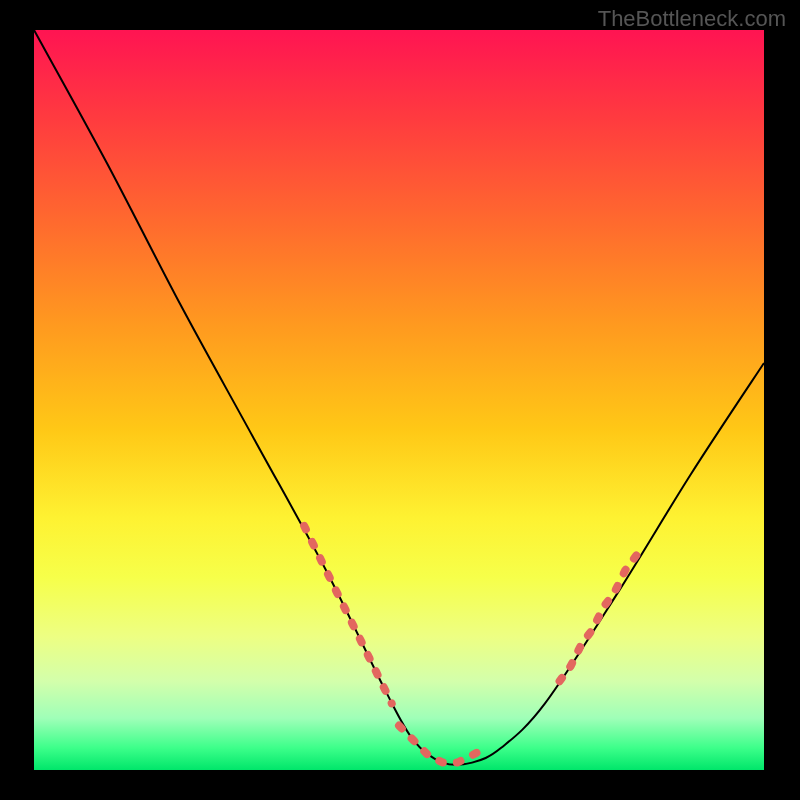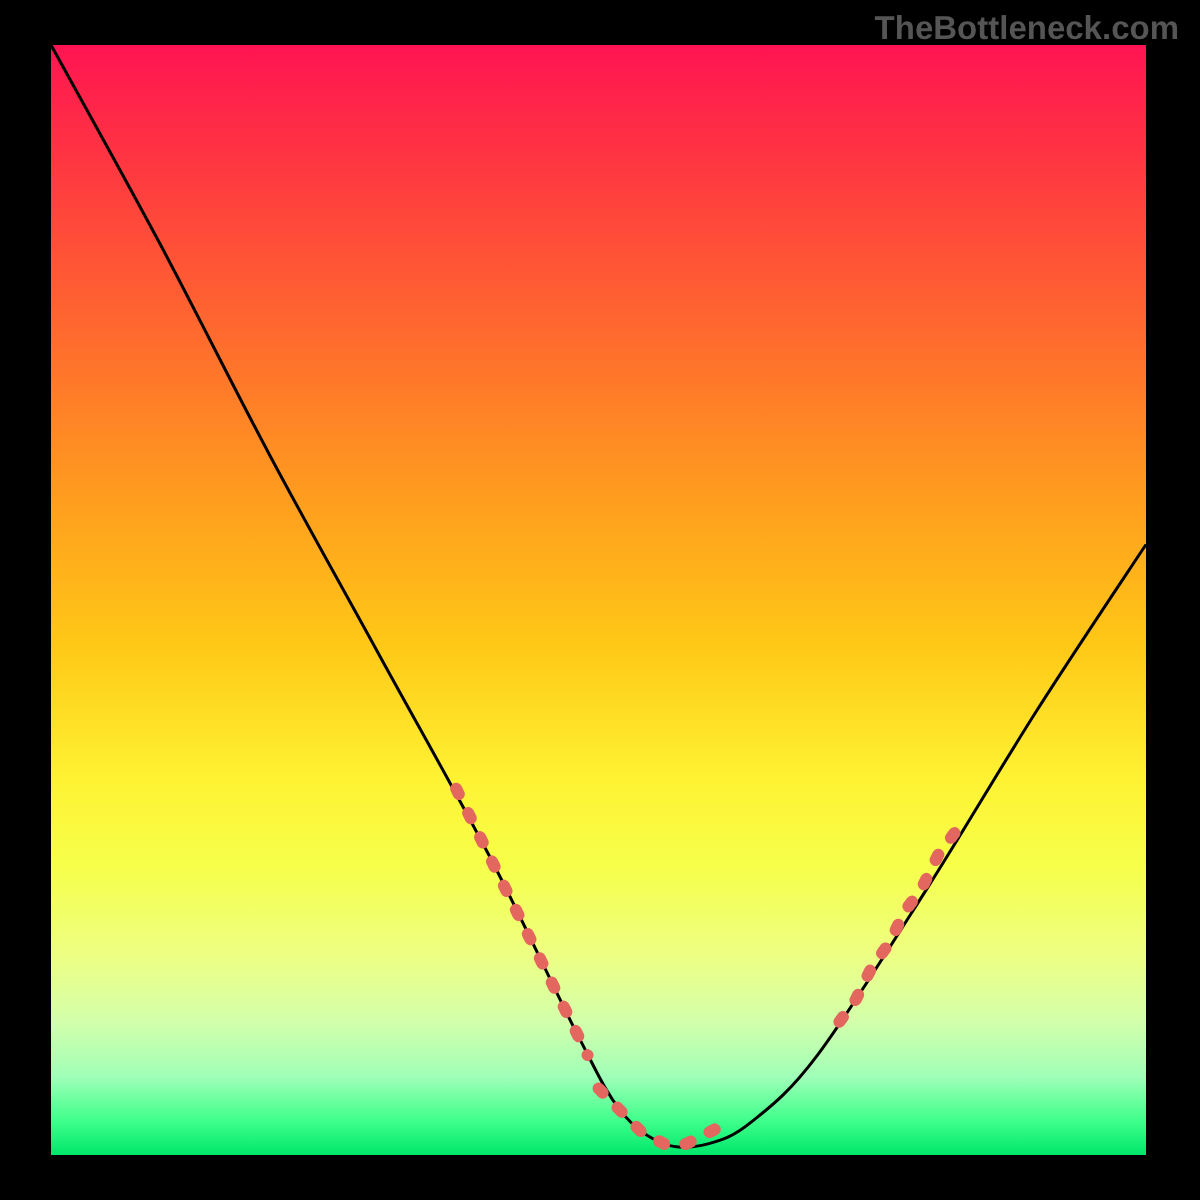--- a/index.html
+++ b/index.html
@@ -10,21 +10,21 @@
     height: 800px;
     position: relative;
     font-family: Arial, sans-serif;
   }
   .watermark {
     position: absolute;
     top: 6px;
     right: 14px;
     color: #555;
     font-size: 22px;
-    font-weight: 700;
+    font-weight: 400;
     z-index: 10;
   }
   .plot-area {
     position: absolute;
     left: 34px;
     top: 30px;
     width: 730px;
     height: 740px;
     background: linear-gradient(to bottom,
       #ff1452 0%,

